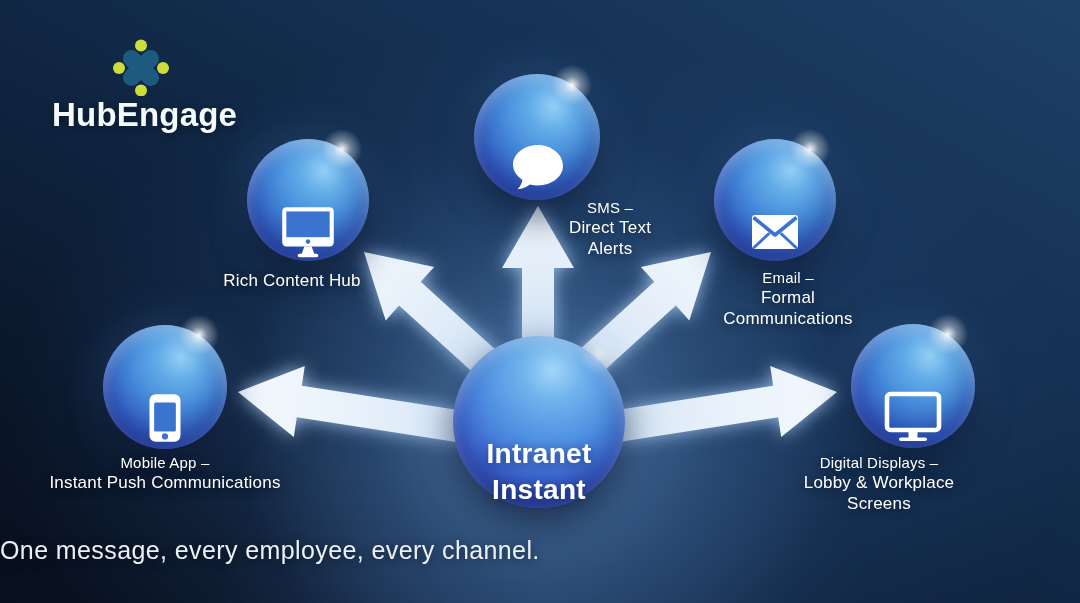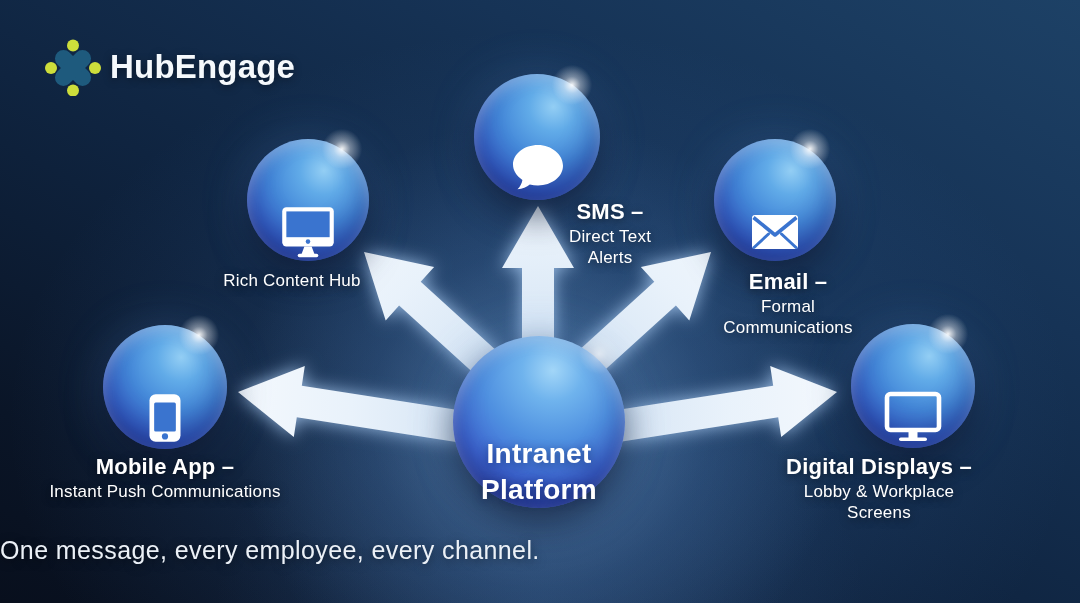--- a/index.html
+++ b/index.html
@@ -36,22 +36,22 @@
     text-shadow:0 2px 10px rgba(10,25,80,.55);}
   .flare{
     position:absolute;width:46px;height:46px;border-radius:50%;z-index:5;pointer-events:none;
     background:radial-gradient(circle, rgba(255,255,255,.95) 0%, rgba(255,255,255,.40) 26%, rgba(255,255,255,0) 62%);
   }
   .node-label{
     position:absolute;z-index:6;text-align:center;color:#fff;
     font-size:17px;line-height:1.22;letter-spacing:.2px;
     text-shadow:0 2px 8px rgba(0,0,0,.5);
   }
-  .node-label .lt{font-weight:700;font-size:22px;margin-bottom:1px;}
-  .logo{position:absolute;left:44px;top:38px;z-index:7;display:flex;align-items:center;}
+  .node-label .lt{font-weight:400;font-size:15px;margin-bottom:1px;}
+  .logo{position:absolute;left:44px;top:38px;z-index:7;display:flex;align-items:center;flex-direction:column;}
   .logo-text{color:#f5f9fc;font-size:33px;font-weight:600;letter-spacing:.2px;margin-left:8px;
     text-shadow:0 2px 8px rgba(0,0,0,.4);}
   .tagline{
     position:absolute;left:0;top:536px;width:1080px;z-index:6;text-align:left;
     color:#ecf1f7;font-size:25px;font-weight:400;letter-spacing:.4px;
     text-shadow:0 2px 10px rgba(0,0,0,.5);
   }
   .icon-svg{display:block;}
 </style>
 </head>
@@ -75,21 +75,21 @@
     <path fill="url(#arrowFill)" d="M554,360 L554,268 L574,268 L538,206 L502,268 L522,268 L522,360 Z"></path>
     <path fill="url(#arrowFill)" d="M515.8,368.2 L420.7,281.8 L434.1,267.0 L364,252 L385.7,320.4 L399.1,305.5 L494.2,391.8 Z"></path>
     <path fill="url(#arrowFill)" d="M559.2,368.2 L654.3,281.8 L640.9,267.0 L711,252 L689.3,320.4 L675.9,305.5 L580.8,391.8 Z"></path>
     <path fill="url(#arrowFill)" d="M472.5,412.2 L301.8,385.7 L304.8,365.9 L238,392 L293.8,437.1 L296.8,417.3 L467.5,443.8 Z"></path>
     <path fill="url(#arrowFill)" d="M602.5,412.2 L773.2,385.7 L770.2,365.9 L837,392 L781.2,437.1 L778.2,417.3 L607.5,443.8 Z"></path>
   </svg>
 
   <div class="circle hub" style="left:453px;top:336px;width:172px;height:172px;">
     <div class="hub-title">
       <div>Intranet</div>
-      <div>Platform</div>
+      <div>Instant</div>
     </div>
   </div>
   <div class="flare" style="left:576px;top:331px;opacity:.55;"></div>
 
   <div class="circle" style="left:103px;top:325px;width:124px;height:124px;">
     <svg class="icon-svg" width="62" height="62" viewBox="0 0 60 60">
       <rect x="15" y="7" width="30" height="46" rx="6" fill="#ffffff"></rect>
       <rect x="19.5" y="15" width="21" height="28" rx="1.5" fill="#3a74cf"></rect>
       <circle cx="30" cy="47.8" r="3" fill="#3a74cf"></circle>
     </svg>

